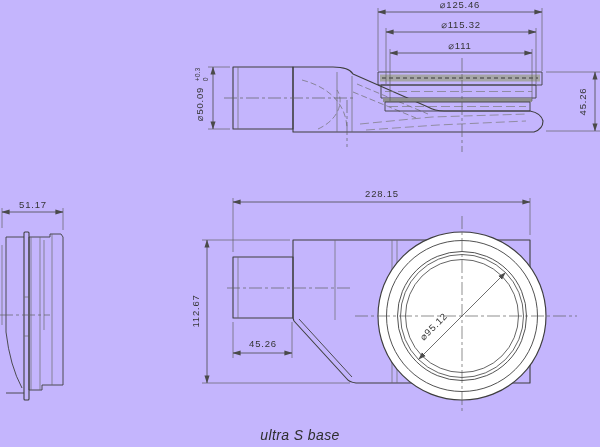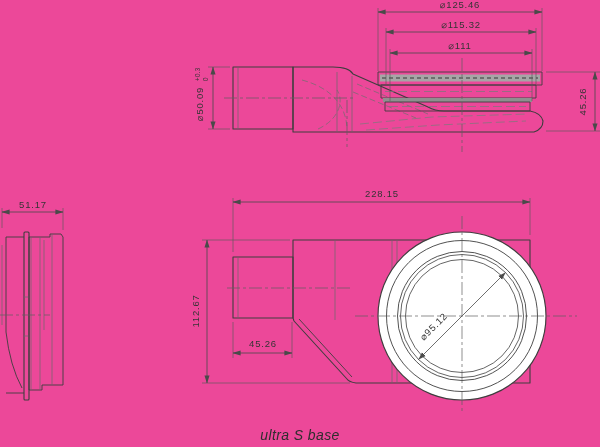--- a/index.html
+++ b/index.html
@@ -1,16 +1,16 @@
 <!DOCTYPE html>
 <html><head>
 <meta charset="utf-8">
 <style>
   html,body{margin:0;padding:0;background:#ffffff;}
-  .stage{position:relative;width:600px;height:447px;background:#ec4899;overflow:hidden;}
+  .stage{position:relative;width:600px;height:447px;background:#c4b5fd;overflow:hidden;}
   svg{display:block;}
   
   .ol   {stroke:#3e3e3e;stroke-width:1.1;fill:none;stroke-linejoin:round;stroke-linecap:round;}
   .ol2  {stroke:#3e3e3e;stroke-width:0.9;fill:none;stroke-linejoin:round;}
   .thin {stroke:#6a6a6a;stroke-width:0.7;fill:none;}
   .hid  {stroke:#6f6f6f;stroke-width:0.7;fill:none;stroke-dasharray:6 3;}
   .hid2 {stroke:#7a7a7a;stroke-width:0.7;fill:none;stroke-dasharray:9 4;}
   .cl   {stroke:#5f5f5f;stroke-width:0.7;fill:none;stroke-dasharray:13 3 3 3;}
   .dim  {stroke:#4a4a4a;stroke-width:0.8;fill:none;}
   .ext  {stroke:#5a5a5a;stroke-width:0.65;fill:none;}

